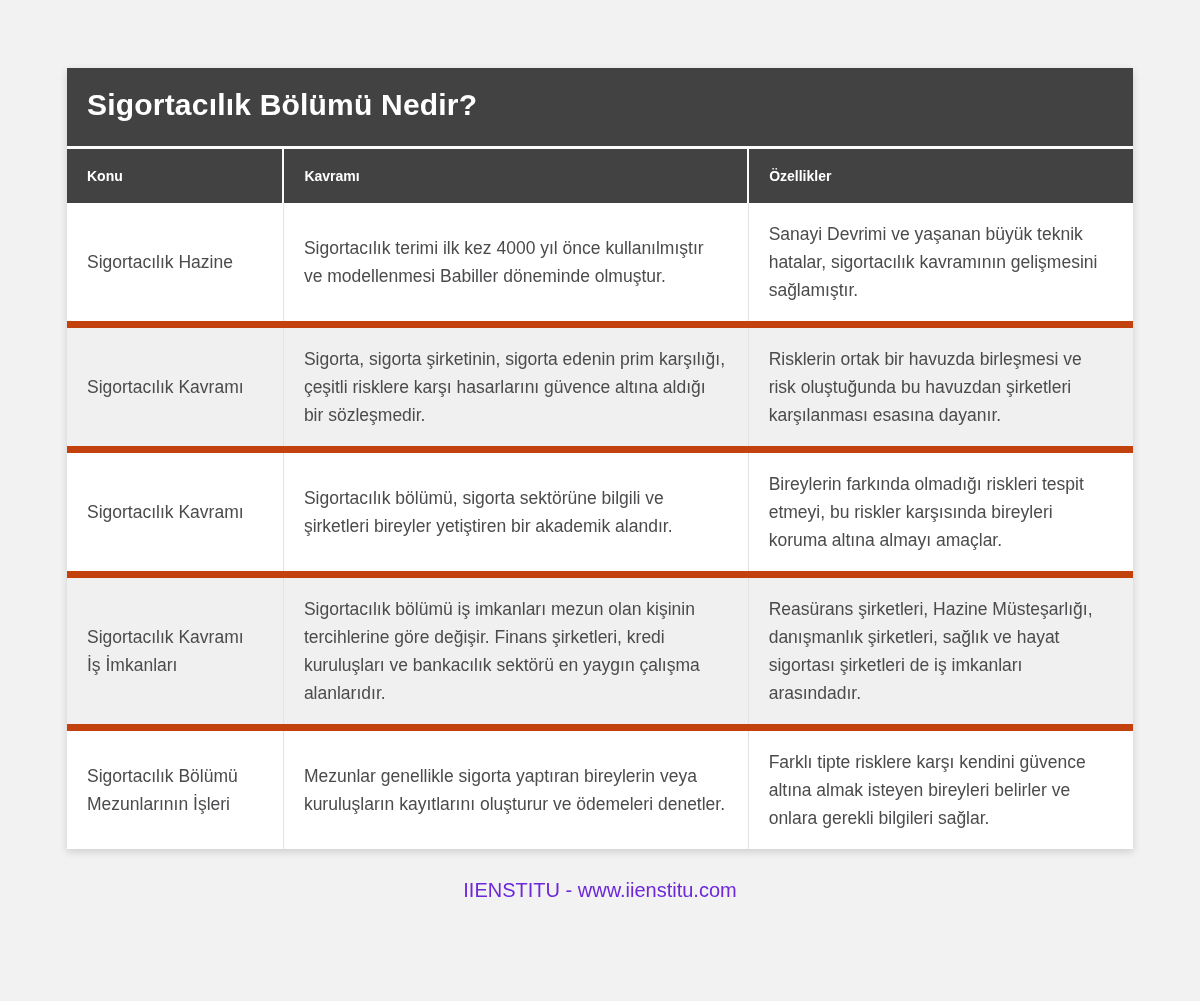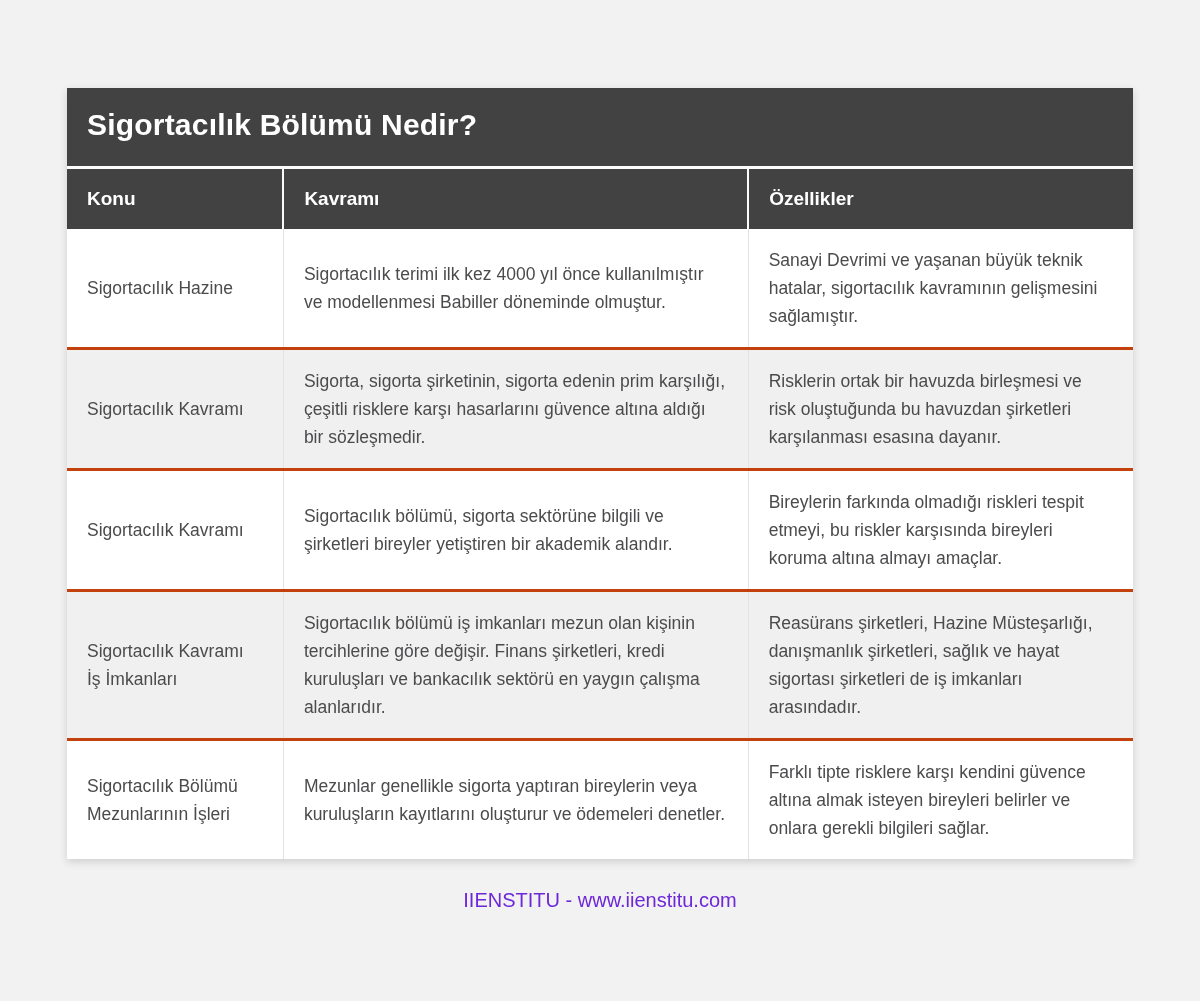--- a/index.html
+++ b/index.html
@@ -8,21 +8,21 @@
   html, body {
     width: 1200px;
     min-height: 1001px;
     background: #f2f2f2;
     font-family: "Liberation Sans", "DejaVu Sans", sans-serif;
   }
 
   .page {
     width: 1200px;
     min-height: 1001px;
-    padding-top: 88px;
+    padding-top: 68px;
   }
 
   .card {
     width: 1066px;
     margin: 0 auto;
     background: #ffffff;
     box-shadow: 0 3px 8px rgba(0,0,0,0.15);
   }
 
   .title-bar {
@@ -36,21 +36,21 @@
 
   table.info-table {
     width: 100%;
     border-collapse: collapse;
     background: #ffffff;
   }
 
   table.info-table thead th {
     background: #424242;
     color: #ffffff;
-    font-size: 19px;
+    font-size: 14px;
     font-weight: bold;
     text-align: left;
     padding: 19px 20px;
     border-top: 3px solid #fbfbfb;
   }
   table.info-table thead th + th {
     border-left: 2px solid #fbfbfb;
   }
 
   table.info-table col.col-topic       { width: 20.3%; }
@@ -62,21 +62,21 @@
     font-size: 17.5px;
     line-height: 1.6;
     padding: 17px 22px 17px 20px;
     vertical-align: middle;
     background: #ffffff;
   }
   table.info-table tbody tr:nth-child(even) td {
     background: #f0f0f0;
   }
   table.info-table tbody tr + tr td {
-    border-top: 3px solid #c2410c;
+    border-top: 7px solid #c2410c;
   }
   table.info-table tbody td + td {
     border-left: 1px solid #e3e3e3;
   }
 
   .footer {
     text-align: center;
     color: #6d28d9;
     font-size: 20px;
     margin-top: 30px;

